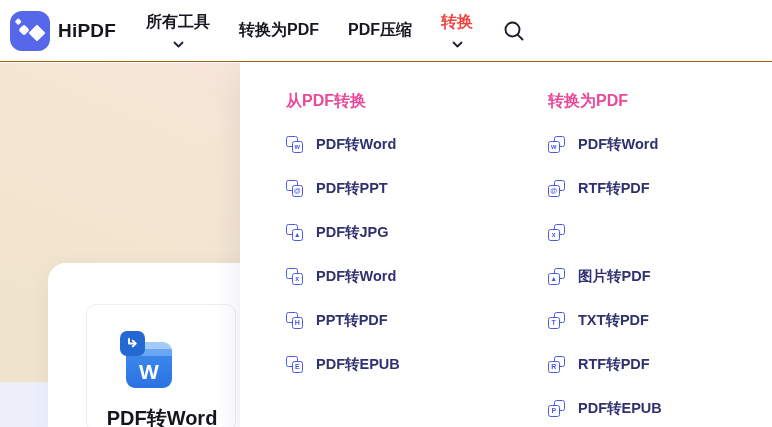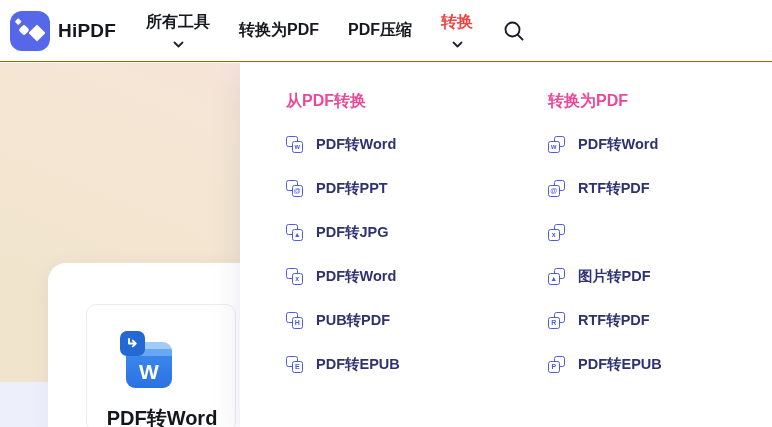--- a/index.html
+++ b/index.html
@@ -139,21 +139,21 @@
               <span class="sq sq-back"></span>
               <span class="sq sq-front">x</span>
             </span>
           <span class="mi-label">PDF转Word</span>
         </a>
         <a class="mi">
           <span class="mi-ic">
               <span class="sq sq-back"></span>
               <span class="sq sq-front">H</span>
             </span>
-          <span class="mi-label">PUB转PDF</span>
+          <span class="mi-label">PPT转PDF</span>
         </a>
         <a class="mi">
           <span class="mi-ic">
               <span class="sq sq-back"></span>
               <span class="sq sq-front">E</span>
             </span>
           <span class="mi-label">PDF转EPUB</span>
         </a>
       </div>
     </div>
@@ -180,20 +180,27 @@
               <span class="sq sq-back"></span>
               <span class="sq sq-front">x</span>
             </span>
         </a>
         <a class="mi">
           <span class="mi-ic mirror">
               <span class="sq sq-back"></span>
               <span class="sq sq-front">▲</span>
             </span>
           <span class="mi-label">图片转PDF</span>
+        </a>
+        <a class="mi">
+          <span class="mi-ic mirror">
+              <span class="sq sq-back"></span>
+              <span class="sq sq-front">T</span>
+            </span>
+          <span class="mi-label">TXT转PDF</span>
         </a>
         <a class="mi">
           <span class="mi-ic mirror">
               <span class="sq sq-back"></span>
               <span class="sq sq-front">R</span>
             </span>
           <span class="mi-label">RTF转PDF</span>
         </a>
         <a class="mi">
           <span class="mi-ic mirror">

